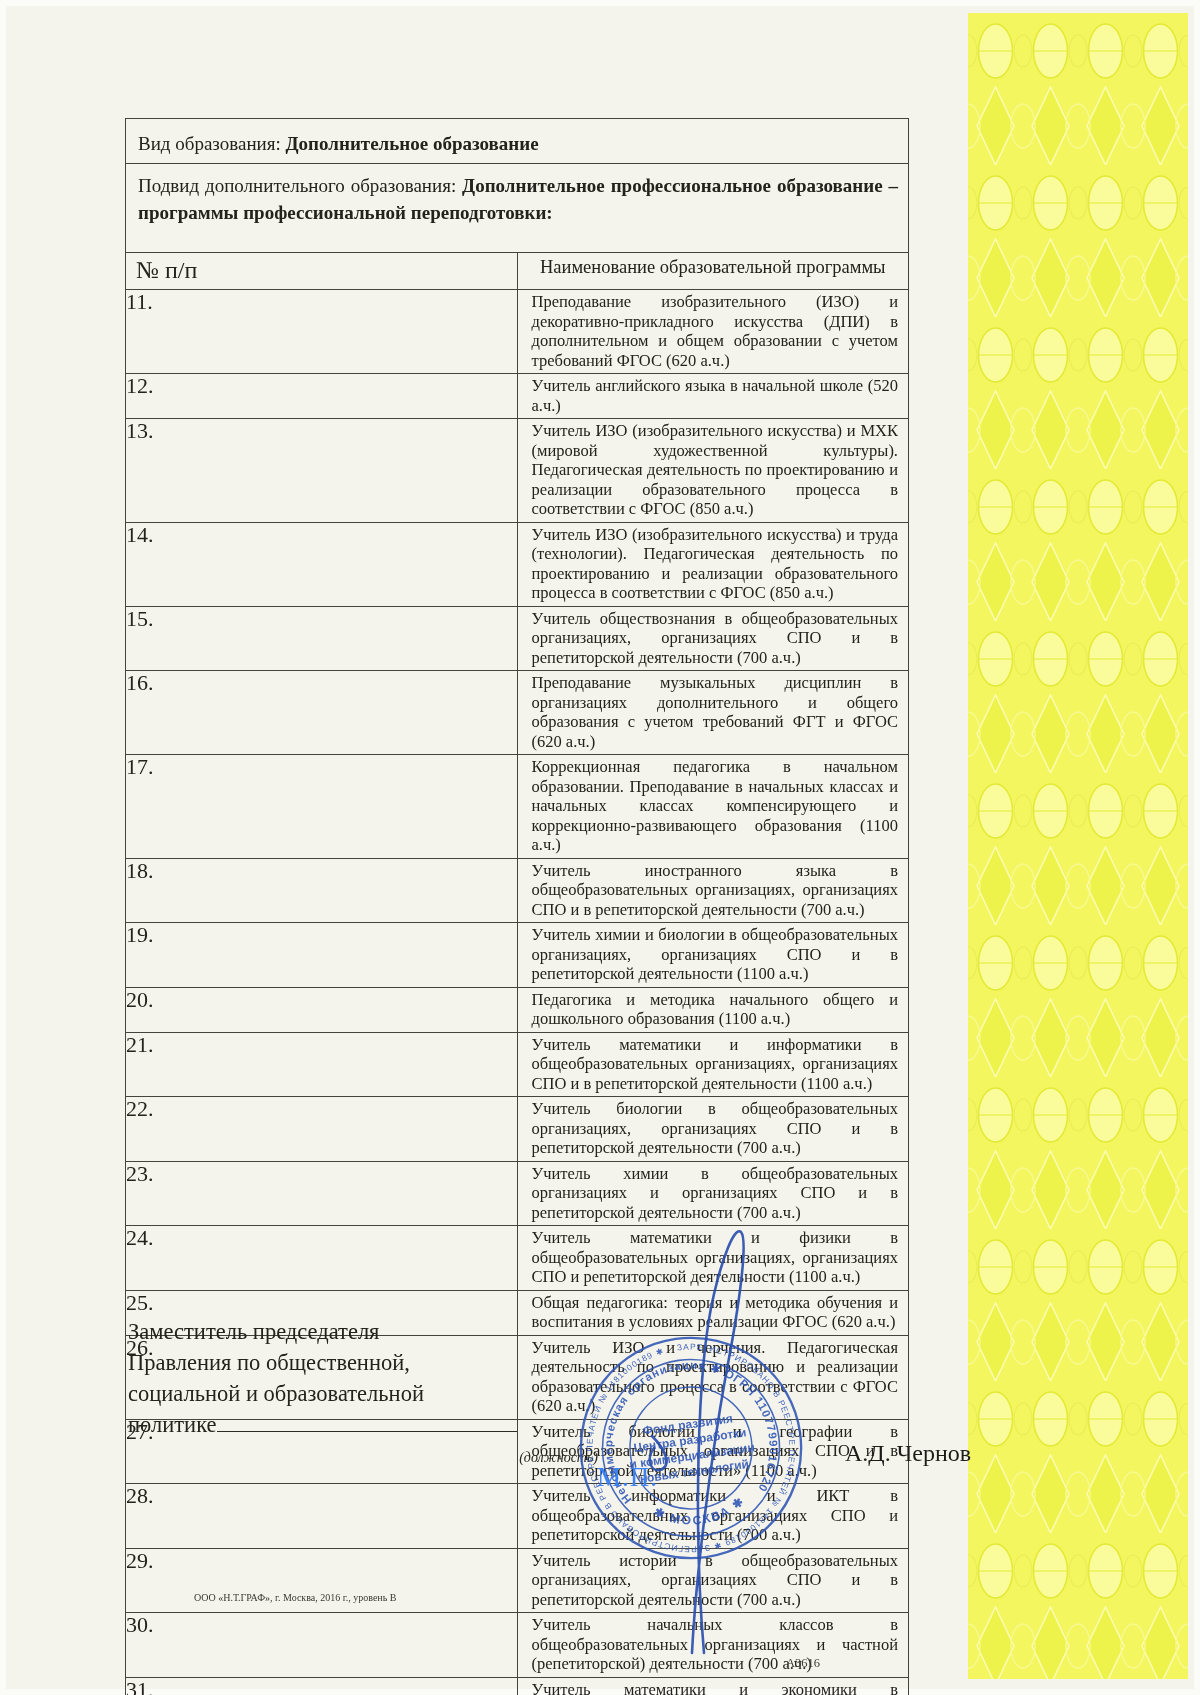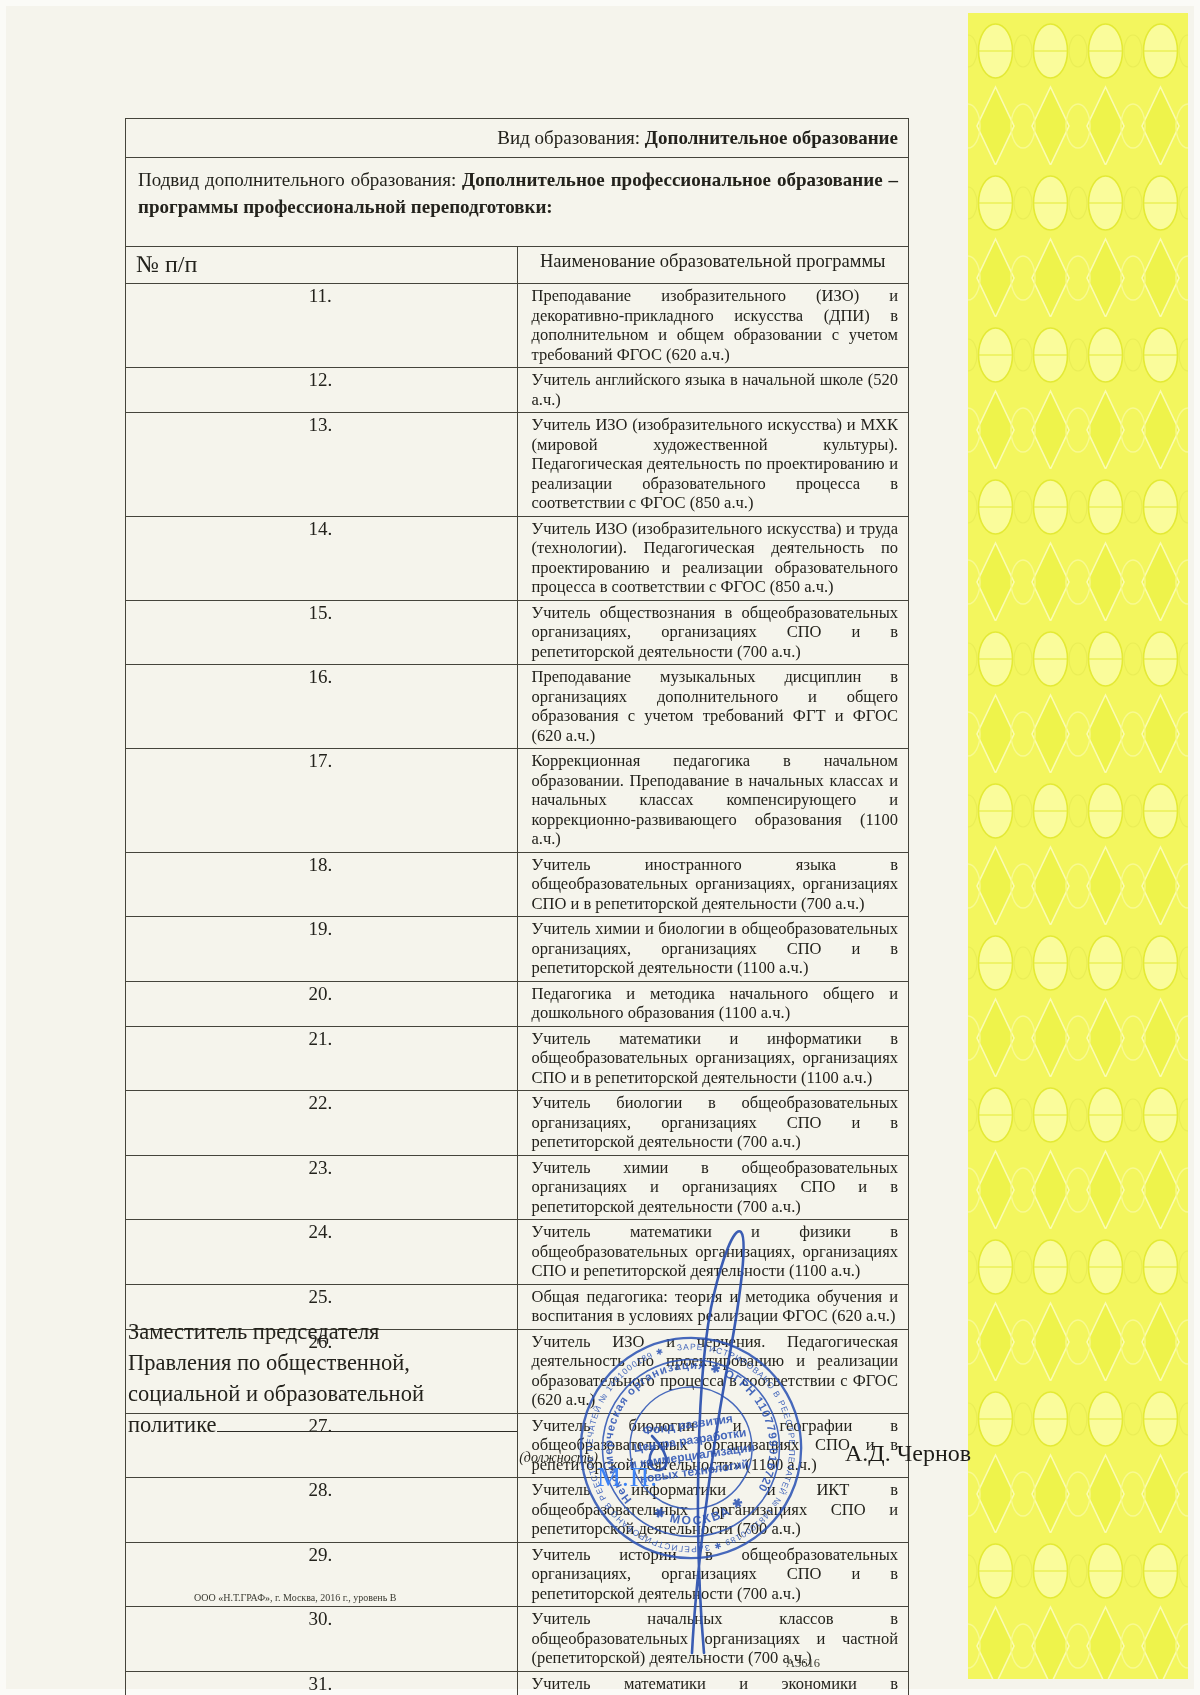--- a/index.html
+++ b/index.html
@@ -6,27 +6,27 @@
   #canvas{position:relative;width:1200px;height:1695px;overflow:hidden;
           font-family:"Liberation Serif", serif;color:#23221c;}
   .paper{position:absolute;left:6px;top:6px;width:1188px;height:1683px;
          background:#f5f4ec;}
   
   .band{position:absolute;left:968px;top:13px;width:220px;height:1666px;}
   
   table.doc{position:absolute;left:125px;top:118px;width:784px;
             border-collapse:collapse;table-layout:fixed;}
   table.doc td{border:1.4px solid #45443b;vertical-align:top;}
-  td.head1{font-size:19px;padding:6px 10px 7px 12px;line-height:25px;text-align:right;}
+  td.head1{font-size:19px;padding:12px 10px 7px 12px;line-height:25px;}
   td.head2{font-size:19px;padding:8px 10px 26px 12px;line-height:27px;
            text-align:justify;}
   .bold{font-weight:bold;}
   td.colnum{width:94px;font-size:24px;padding:4px 4px 5px 10px;}
   td.colname{font-size:18.5px;text-align:center;padding:4px 8px 5px 8px;}
-  td.num{width:94px;text-align:center;font-size:19px;padding:2px 2px 2px 0;
+  td.num{width:94px;text-align:left;font-size:22px;padding:2px 2px 2px 0;
          line-height:19.5px;}
   td.txt{font-size:16.5px;line-height:19.5px;padding:2px 10px 3px 14px;
          text-align:justify;}
   
   .sigblock{position:absolute;left:128px;top:1316px;width:470px;
             font-size:22.5px;line-height:31px;}
   .sigline{display:inline-block;width:300px;border-bottom:1.7px solid #2c2b25;
            height:20px;vertical-align:baseline;}
   .dolzh{display:block;margin-left:150px;margin-top:2px;font-style:italic;
          font-size:14px;text-align:right;}

